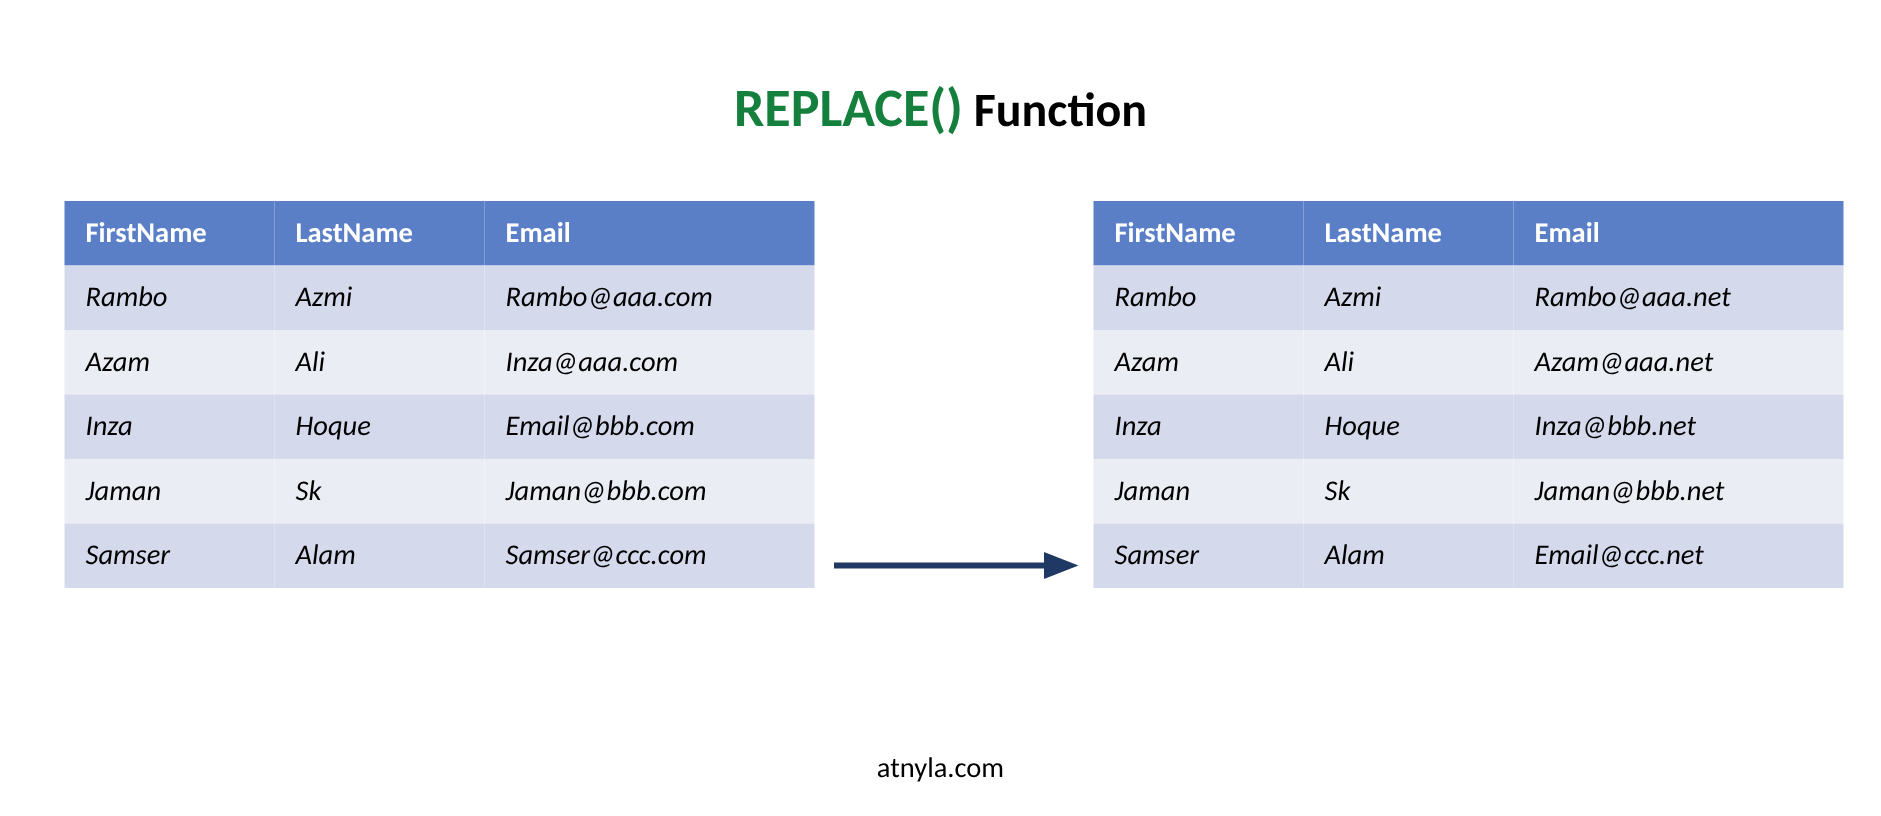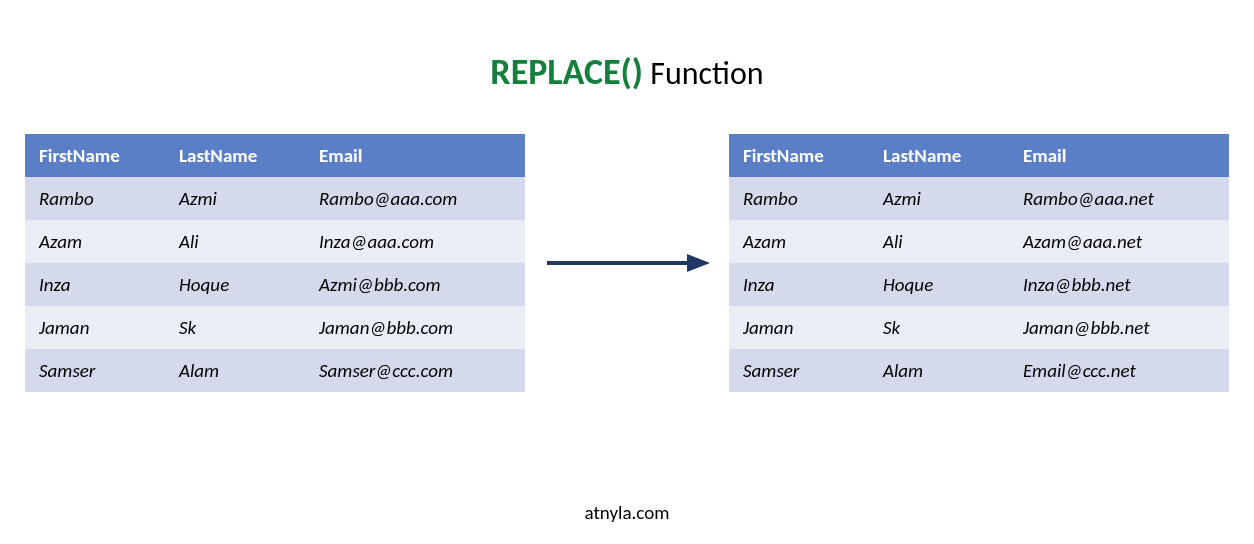--- a/index.html
+++ b/index.html
@@ -15,28 +15,29 @@
       padding-top: 50px;
       padding-bottom: 40px;
     }
     .title-replace {
       font-size: 36px;
       font-weight: bold;
       color: #15803d;
     }
     .title-function {
       font-size: 32px;
-      font-weight: normal;
+      font-weight: bold;
       color: #000000;
     }
     .content-row {
       display: flex;
-      align-items: center;
+      align-items: flex-end;
       justify-content: space-between;
       padding: 0 25px;
+      margin-left: 18px;
     }
     .data-table {
       border-collapse: collapse;
       width: 500px;
     }
     .data-table th {
       background-color: #5b7fc7;
       color: #ffffff;
       font-weight: bold;
       text-align: left;
@@ -102,21 +103,21 @@
         <td>Rambo@aaa.com</td>
       </tr>
       <tr>
         <td>Azam</td>
         <td>Ali</td>
         <td>Inza@aaa.com</td>
       </tr>
       <tr>
         <td>Inza</td>
         <td>Hoque</td>
-        <td>Azmi@bbb.com</td>
+        <td>Email@bbb.com</td>
       </tr>
       <tr>
         <td>Jaman</td>
         <td>Sk</td>
         <td>Jaman@bbb.com</td>
       </tr>
       <tr>
         <td>Samser</td>
         <td>Alam</td>
         <td>Samser@ccc.com</td>

